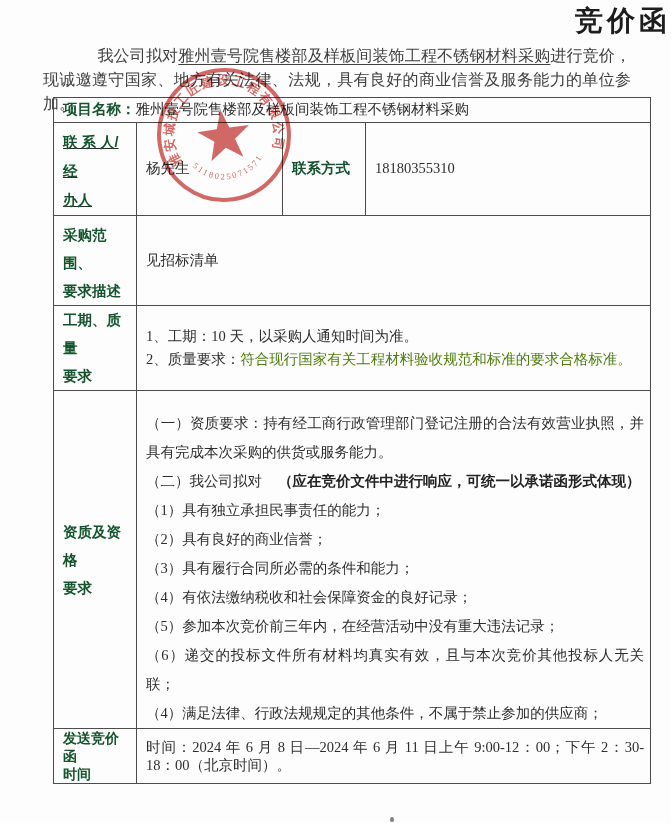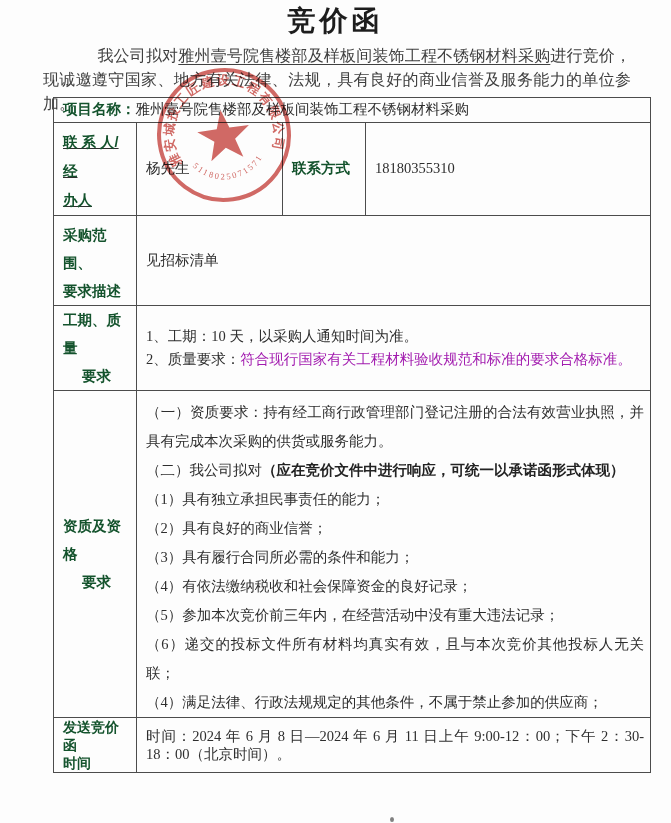--- a/index.html
+++ b/index.html
@@ -3,21 +3,21 @@
 <meta charset="utf-8">
 <style>
   html,body{margin:0;padding:0;}
   body{
     width:671px;height:823px;background:#ffffff;
     font-family:"Liberation Serif","DejaVu Serif",serif;
     color:#2b2b2b;
   }
   .page{position:relative;width:671px;height:823px;background:#fdfdfd;overflow:hidden;}
   .title{
-    padding-top:5px;text-align:center;
+    padding-top:5px;text-align:right;
     font-size:28px;line-height:32px;font-weight:bold;letter-spacing:4px;color:#1d1d1d;
   }
   .intro{
     margin:7px 40px 0 43px;font-size:16px;line-height:24px;
     text-align:justify;text-indent:3.4em;color:#404040;
   }
   .u{text-decoration:underline;text-underline-offset:3px;}
 
   table.grid{
     position:absolute;left:53px;top:97px;width:597px;
@@ -28,39 +28,39 @@
     border:1.5px solid #4c4c4c;box-sizing:border-box;
     padding:0 6px 0 9px;vertical-align:middle;overflow:hidden;
     line-height:1.45;
   }
   .lbl{
     font-family:"Liberation Sans","DejaVu Sans",sans-serif;
     font-weight:bold;color:#14532d;
   }
   .b{
     font-family:"Liberation Sans","DejaVu Sans",sans-serif;
-    font-weight:bold;color:#232323;
+    font-weight:bold;color:#232323;margin-left:16px;
   }
   .block{display:block;}
-  .c{text-align:center;}
-  .dim{color:#a21caf;}
+  .c{text-align:left;}
+  .dim{color:#4d7c0f;}
 
   .r1 td{height:25px;}
   .r2 td{height:28px;}
   .r3 td{height:58px;vertical-align:top;padding-top:8px;}
   .r3 td.lblcell{line-height:29px;padding-top:5px;text-decoration:underline;}
   .r4 td{height:30px;}
   .r5 td{height:57px;vertical-align:top;padding-top:7px;}
   .r5 td.lblcell{line-height:28px;padding-top:5px;}
   .r6 td{height:58px;}
   .r6 td.lblcell{line-height:28px;}
   .r6 .qline{line-height:23px;}
   .r7 td{height:284px;}
   .r7 td.lblcell{line-height:28px;}
-  .r7 td.content{vertical-align:top;padding-top:7px;line-height:29px;text-align:justify;}
+  .r7 td.content{vertical-align:top;padding-top:18px;line-height:29px;text-align:justify;}
   .r8 td{height:30px;}
   .r8 td.lblcell{line-height:18px;font-size:14px;}
   .r8 td.content{line-height:18px;text-align:justify;}
 
   .stamp{
     position:absolute;left:153px;top:64px;width:142px;height:142px;
     transform:rotate(-8deg);opacity:.78;mix-blend-mode:multiply;
     pointer-events:none;
   }
   .pagedot{

